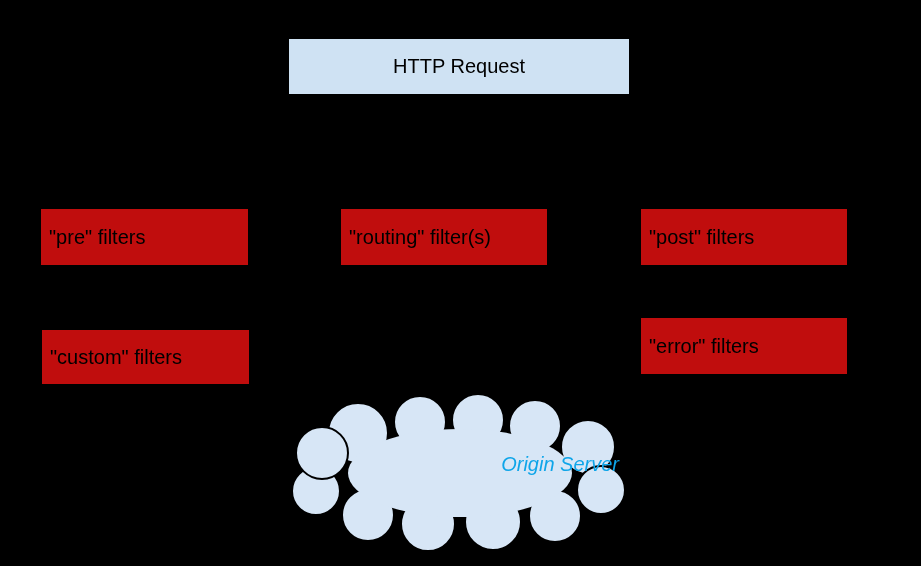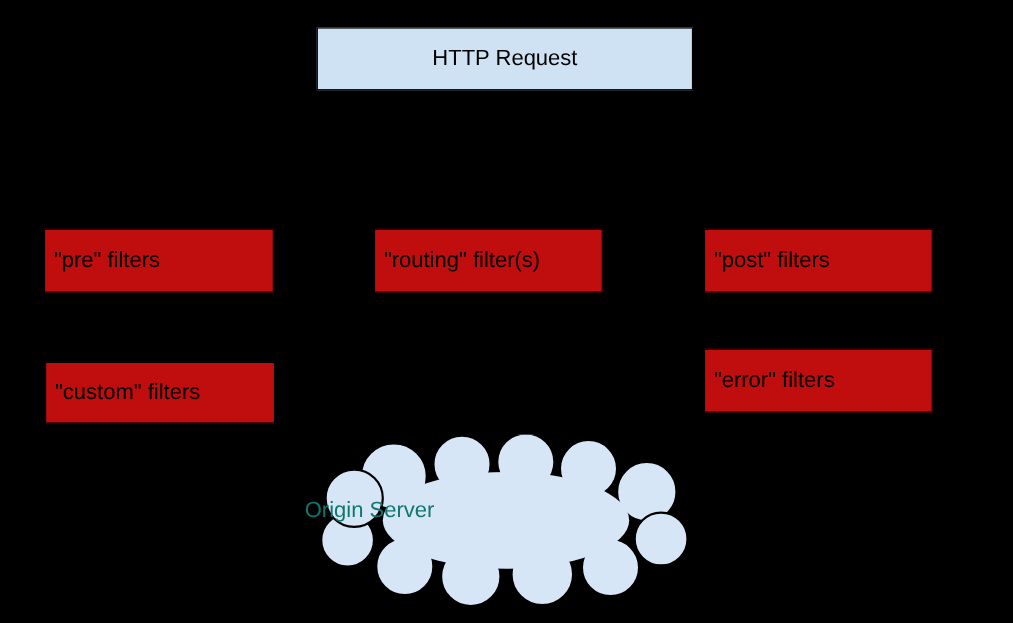--- a/index.html
+++ b/index.html
@@ -22,39 +22,40 @@
   }
   .blue-box {
     background: #cfe2f3;
     justify-content: center;
   }
   .red-box {
     background: #c00d0d;
     justify-content: flex-start;
     padding-left: 8px;
   }
-  #http-request { left: 288px; top: 25px;  width: 342px; height: 57px; }
+  #http-request { left: 288px; top: 38px;  width: 342px; height: 57px; }
   #pre-box     { left: 40px;  top: 208px; width: 209px; height: 58px; }
   #routing-box { left: 340px; top: 208px; width: 208px; height: 58px; }
   #post-box    { left: 640px; top: 208px; width: 208px; height: 58px; }
   #custom-box  { left: 41px;  top: 329px; width: 209px; height: 56px; }
   #error-box   { left: 640px; top: 317px; width: 208px; height: 58px; }
   #cloud-wrap {
     position: absolute;
     left: 288px; top: 395px;
     width: 342px; height: 160px;
   }
   #cloud-svg { display: block; width: 342px; height: 160px; }
   #cloud-label {
     position: absolute;
     left: -11px; top: 58px;
     width: 342px;
-    text-align: left;
+    text-align: right;
     font-size: 20px;
-    color: #0f766e;
+    color: #0ea5e9;
+    font-style: italic;
   }
 </style>
 </head>
 <body>
 
 <div id="canvas">
 
   <div id="http-request" class="box blue-box">
     <span>HTTP Request</span>
   </div>

